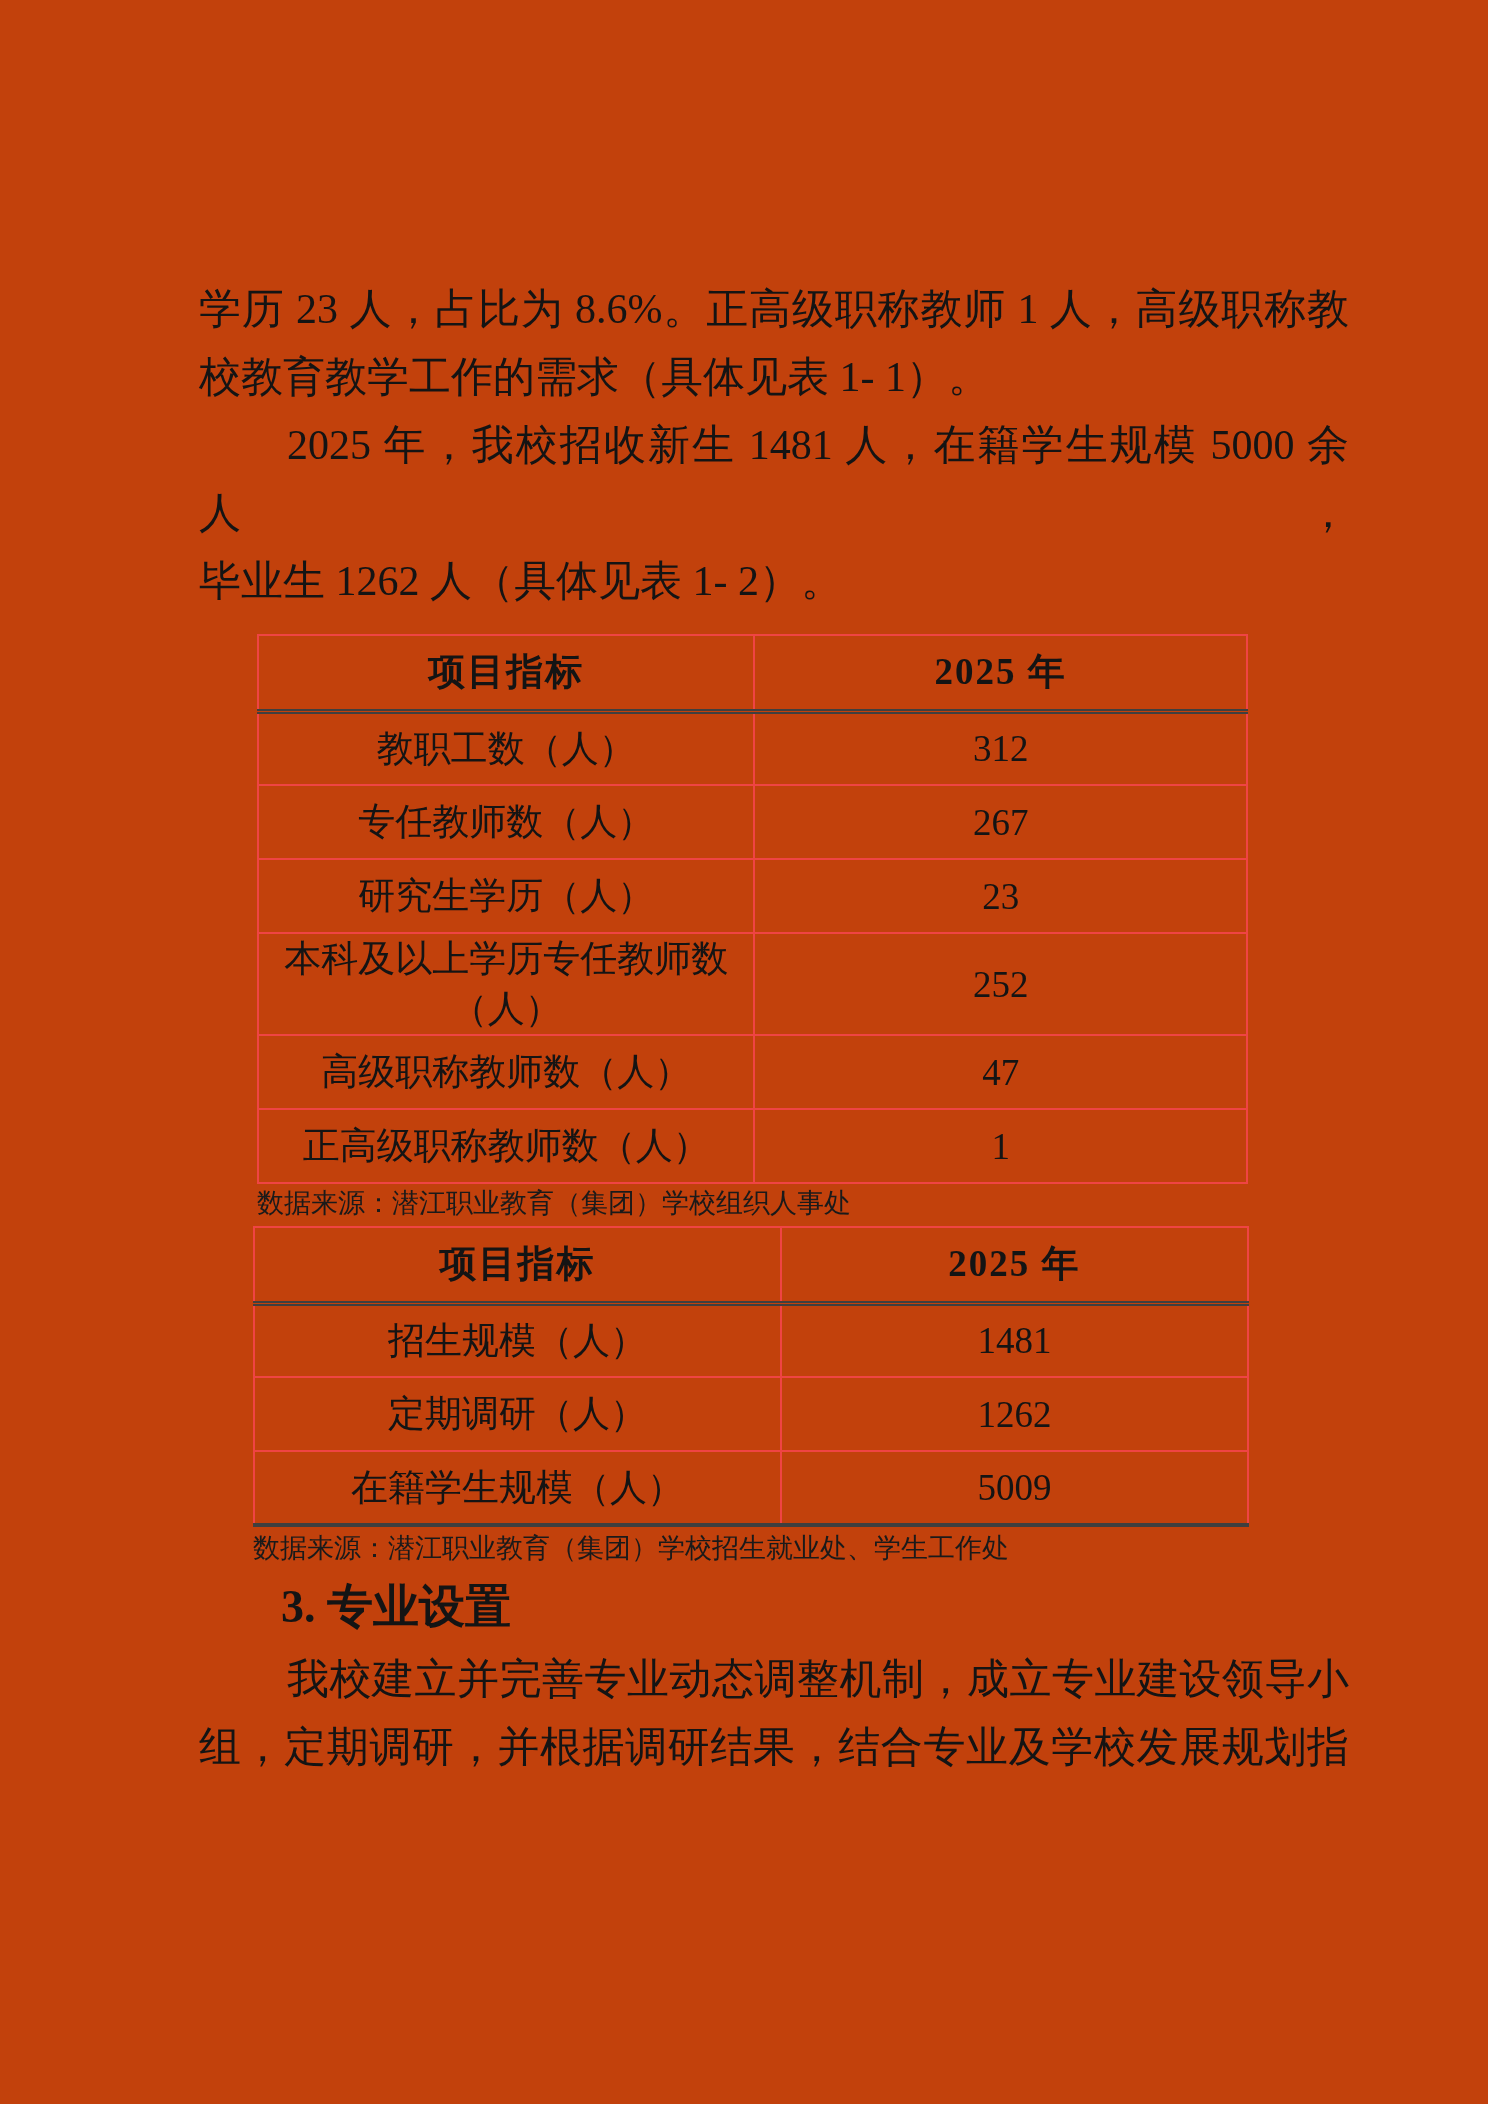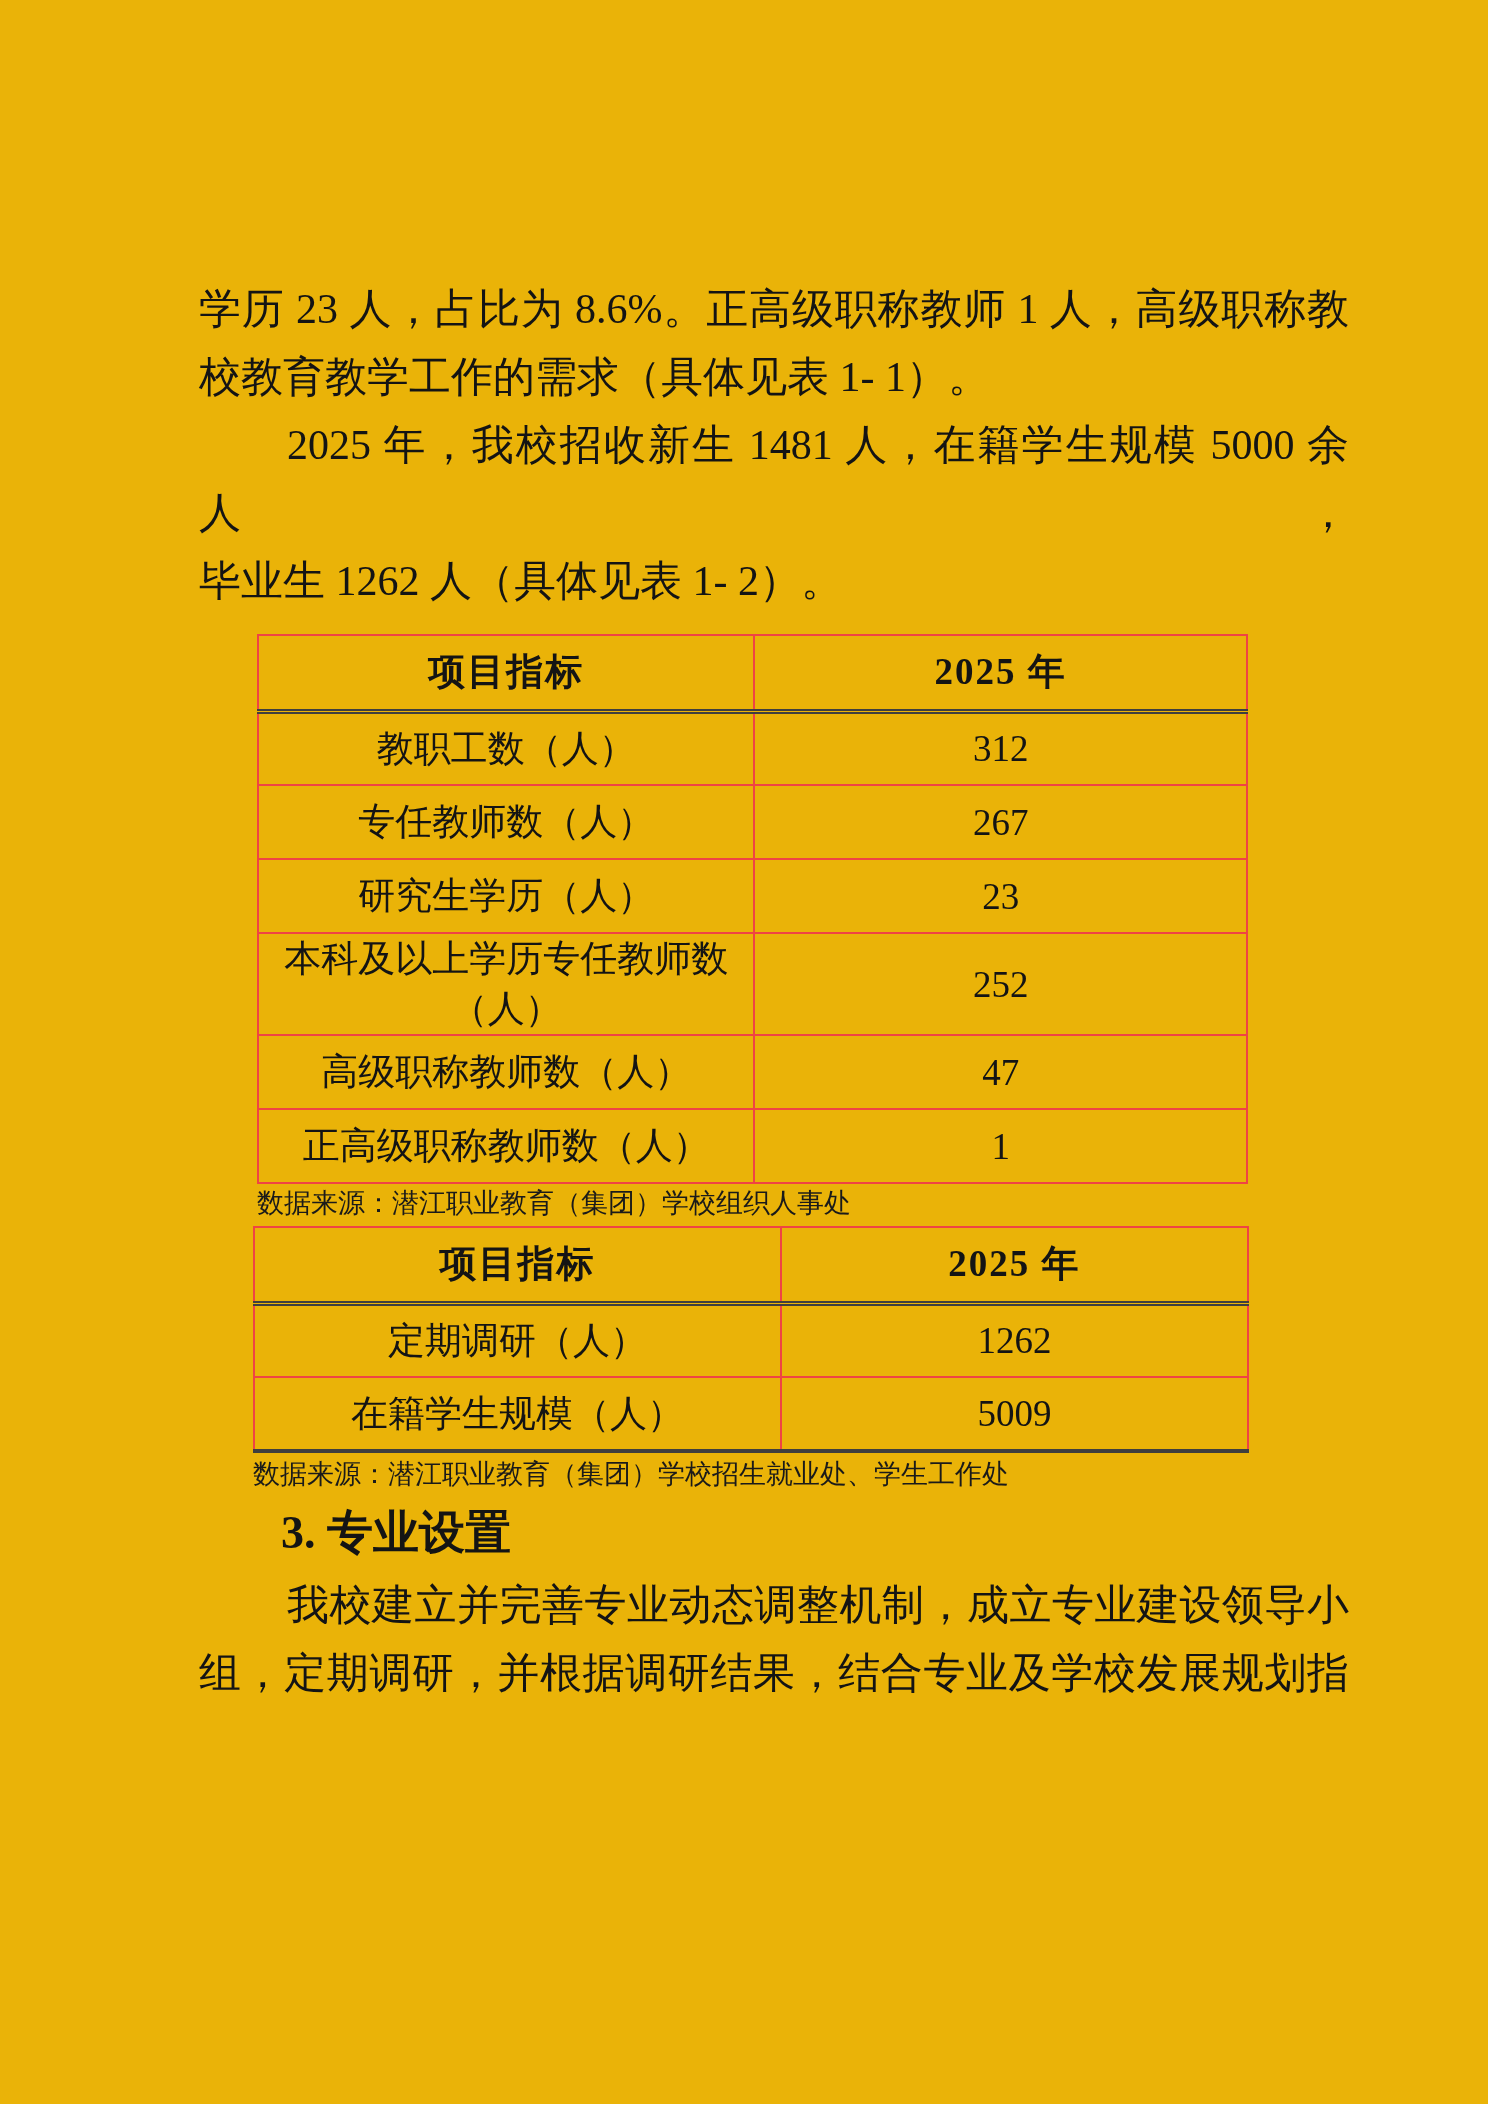--- a/index.html
+++ b/index.html
@@ -1,21 +1,21 @@
 <!DOCTYPE html>
 <html><head>
 <meta charset="utf-8">
 <style>
   * { box-sizing: border-box; }
   html, body { margin: 0; padding: 0; background: #ffffff; }
   .page {
     position: relative;
     width: 1488px;
     height: 2104px;
-    background: #eab308;
+    background: #c2410c;
     overflow: hidden;
     font-family: "Liberation Serif", "DejaVu Serif", serif;
     color: #141414;
   }
   .content {
     position: absolute;
     left: 199px;
     top: 275px;
     width: 1150px;
   }
@@ -137,20 +137,24 @@
     <div class="tblblock2">
       <table class="datatable t2">
         <thead>
           <tr>
             <th class="c1">项目指标</th>
             <th>2025 年</th>
           </tr>
         </thead>
         <tbody>
           <tr>
+            <td>招生规模（人）</td>
+            <td>1481</td>
+          </tr>
+          <tr>
             <td>定期调研（人）</td>
             <td>1262</td>
           </tr>
           <tr>
             <td>在籍学生规模（人）</td>
             <td>5009</td>
           </tr>
         </tbody>
       </table>
       <p class="note note2">数据来源：潜江职业教育（集团）学校招生就业处、学生工作处</p>

